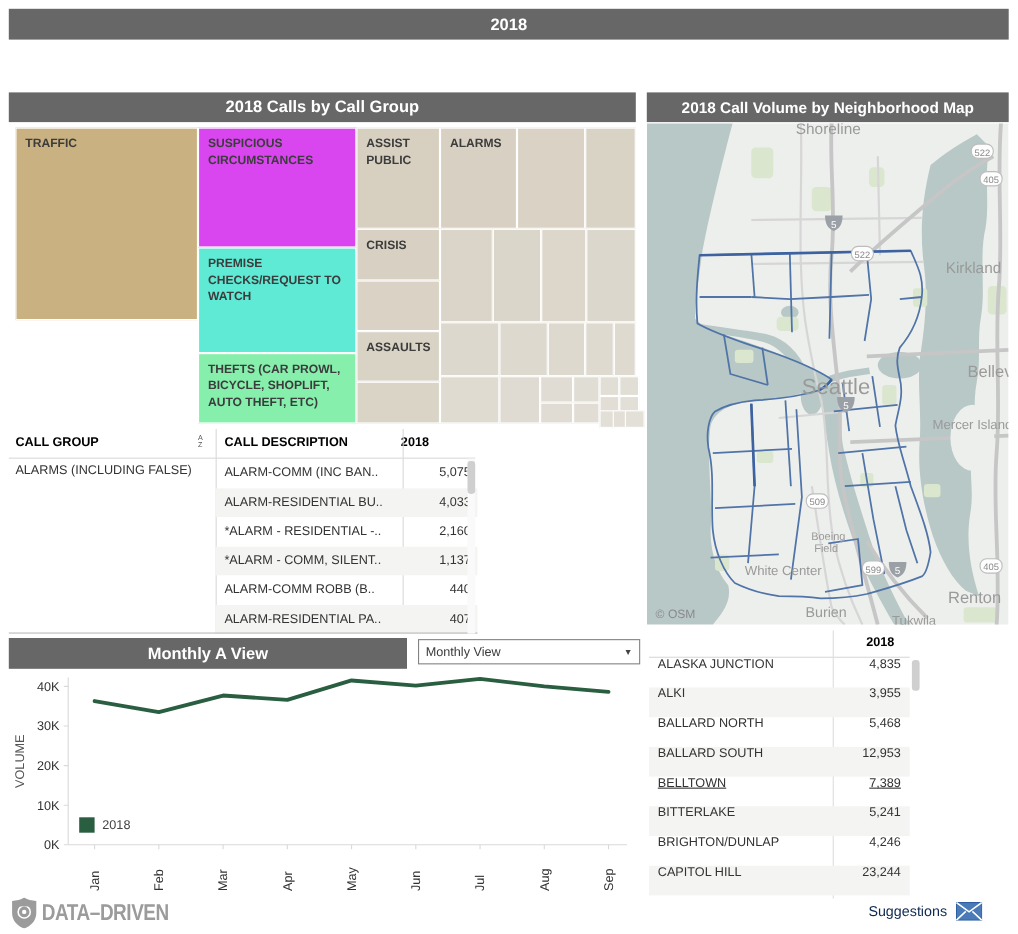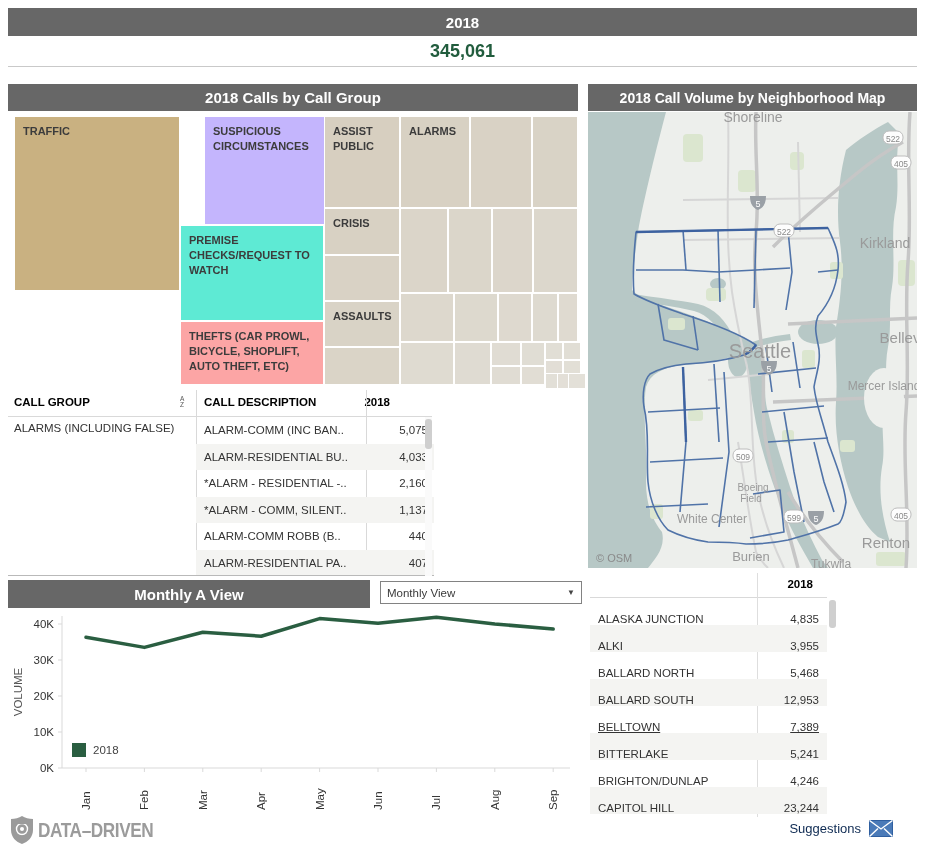--- a/index.html
+++ b/index.html
@@ -38,54 +38,51 @@
   #view-dropdown{left:380px;top:581px;width:188px;height:21px;border:1px solid #828282;background:#fff;
                  display:flex;align-items:center;font-size:11.5px;color:#3a3a3a;padding:0 6px;box-sizing:content-box;}
   #view-dropdown .caret{margin-left:auto;font-size:8px;color:#444;}
   
   #line-chart{left:8px;top:608px;}
   
   #map-panel{left:588px;top:112px;width:329px;height:456px;overflow:hidden;}
   
   #nbhd-table{left:590px;top:573px;width:247px;height:244px;font-size:11.5px;color:#333;overflow:hidden;}
   .nb-head{position:absolute;left:0;top:0;width:237px;height:24px;border-bottom:1px solid #d9d9d9;}
-  .nb-row{position:absolute;left:0;width:237px;height:27px;display:flex;align-items:flex-end;}
+  .nb-row{position:absolute;left:0;width:237px;height:27px;display:flex;align-items:flex-start;}
   .nb-name{flex:1;padding-left:8px;white-space:nowrap;}
   .nb-val{width:70px;text-align:right;padding-right:8px;}
   .nb-col-line{position:absolute;left:167px;top:0;width:1px;height:244px;background:#dedede;}
   
   #footer-logo{left:10px;top:816px;display:flex;align-items:center;gap:4px;color:#9b9b9b;}
   #brand-text{font-size:21px;font-weight:bold;letter-spacing:-0.5px;transform:scaleX(.82);transform-origin:left;}
   #suggestions{right:32px;top:820px;display:flex;align-items:center;gap:8px;
                color:#0e2a52;font-size:13px;}
 </style>
 </head>
 <body>
 
 <div id="app">
 
   <div id="year-bar" class="abs hdrbar">
     <span>2018</span>
   </div>
-  <div id="total-box" class="abs">
-    <span>345,061</span>
-  </div>
 
   <div id="treemap-header" class="abs hdrbar">
     <span>2018 Calls by Call Group</span>
   </div>
   <div id="map-header" class="abs hdrbar">
     <span>2018 Call Volume by Neighborhood Map</span>
   </div>
 
   <div id="treemap" class="abs">
       <div class="tm-box" style="left: 0px; top: 0px; width: 166px; height: 175px; background: rgb(201, 177, 129);">TRAFFIC</div>
-      <div class="tm-box" style="left: 166px; top: 0px; width: 144px; height: 109px; background: #c4b5fd; margin-left: 24px;">SUSPICIOUS CIRCUMSTANCES</div>
+      <div class="tm-box" style="left: 166px; top: 0px; width: 144px; height: 109px; background: #d946ef;">SUSPICIOUS CIRCUMSTANCES</div>
       <div class="tm-box" style="left: 166px; top: 109px; width: 144px; height: 96px; background: #5eead4;">PREMISE CHECKS/REQUEST TO WATCH</div>
-      <div class="tm-box" style="left: 166px; top: 205px; width: 144px; height: 64px; background: #fca5a5;">THEFTS (CAR PROWL, BICYCLE, SHOPLIFT, AUTO THEFT, ETC)</div>
+      <div class="tm-box" style="left: 166px; top: 205px; width: 144px; height: 64px; background: #86efac;">THEFTS (CAR PROWL, BICYCLE, SHOPLIFT, AUTO THEFT, ETC)</div>
       <div class="tm-box" style="left: 310px; top: 0px; width: 76px; height: 92px; background: rgb(215, 207, 192);">ASSIST PUBLIC</div>
       <div class="tm-box" style="left: 310px; top: 92px; width: 76px; height: 47px; background: rgb(216, 209, 195);">CRISIS</div>
       <div class="tm-box" style="left: 310px; top: 139px; width: 76px; height: 46px; background: rgb(217, 210, 197);"></div>
       <div class="tm-box" style="left: 310px; top: 185px; width: 76px; height: 46px; background: rgb(217, 211, 198);">ASSAULTS</div>
       <div class="tm-box" style="left: 310px; top: 231px; width: 76px; height: 38px; background: rgb(218, 212, 199);"></div>
       <div class="tm-box" style="left: 386px; top: 0px; width: 70px; height: 92px; background: rgb(216, 209, 195);">ALARMS</div>
       <div class="tm-box" style="left: 456px; top: 0px; width: 62px; height: 92px; background: rgb(217, 210, 197);"></div>
       <div class="tm-box" style="left: 518px; top: 0px; width: 46px; height: 92px; background: rgb(217, 211, 198);"></div>
       <div class="tm-box" style="left: 386px; top: 92px; width: 48px; height: 85px; background: rgb(219, 213, 201);"></div>
       <div class="tm-box" style="left: 434px; top: 92px; width: 44px; height: 85px; background: rgb(219, 214, 202);"></div>

